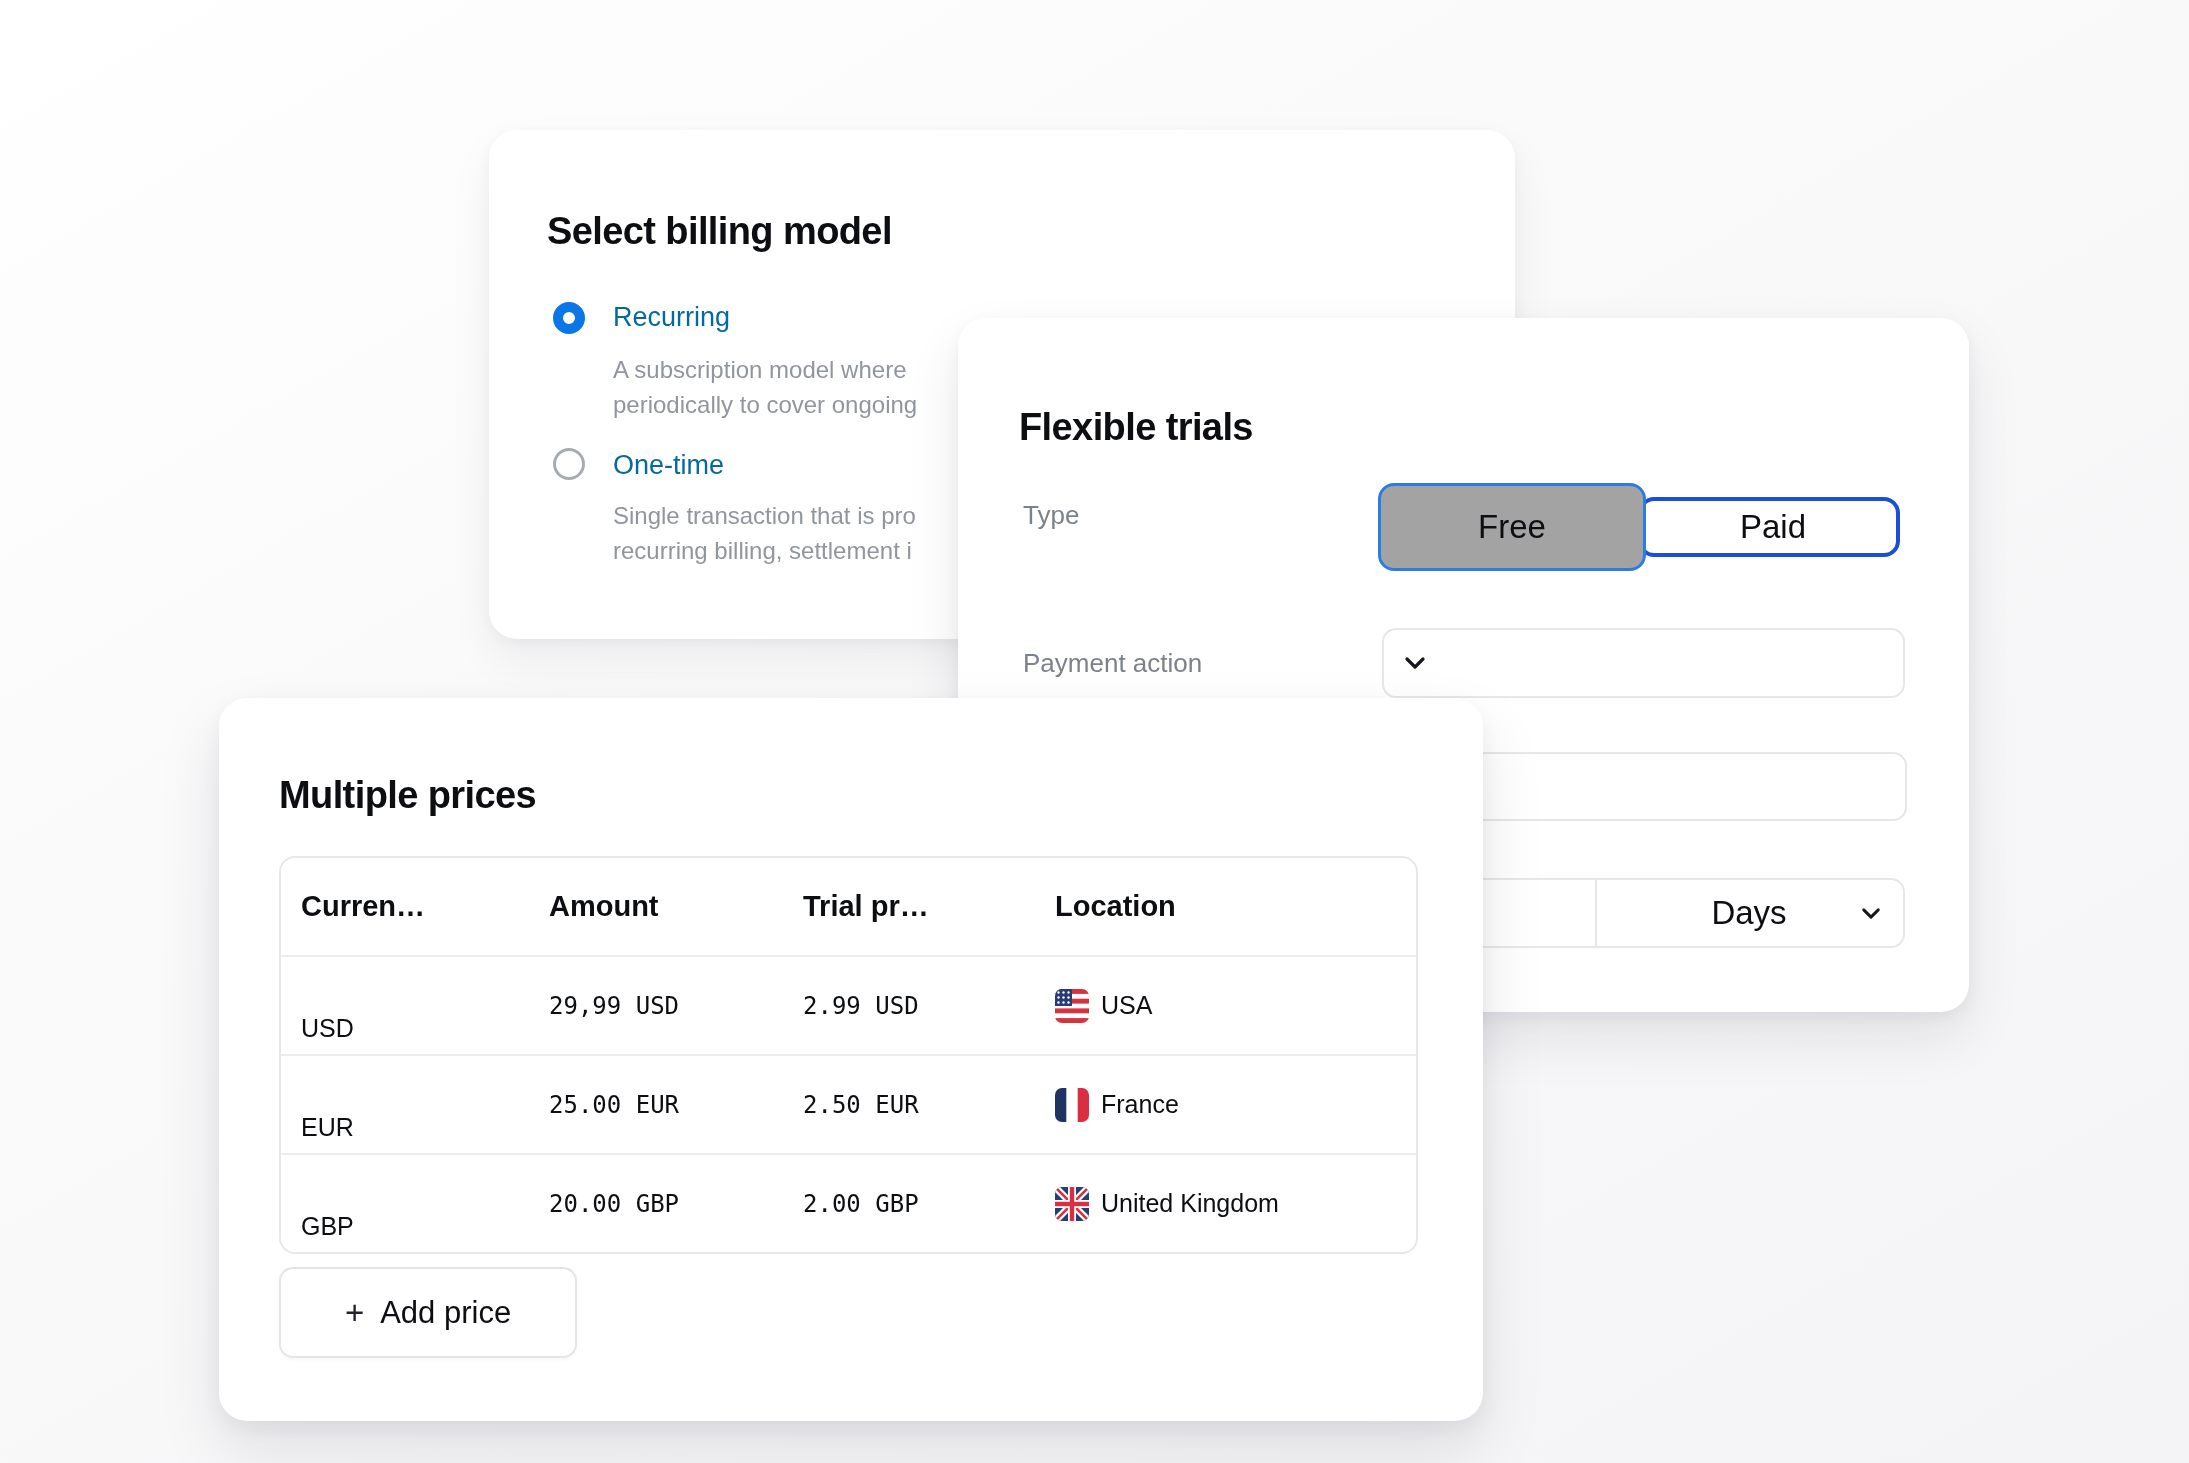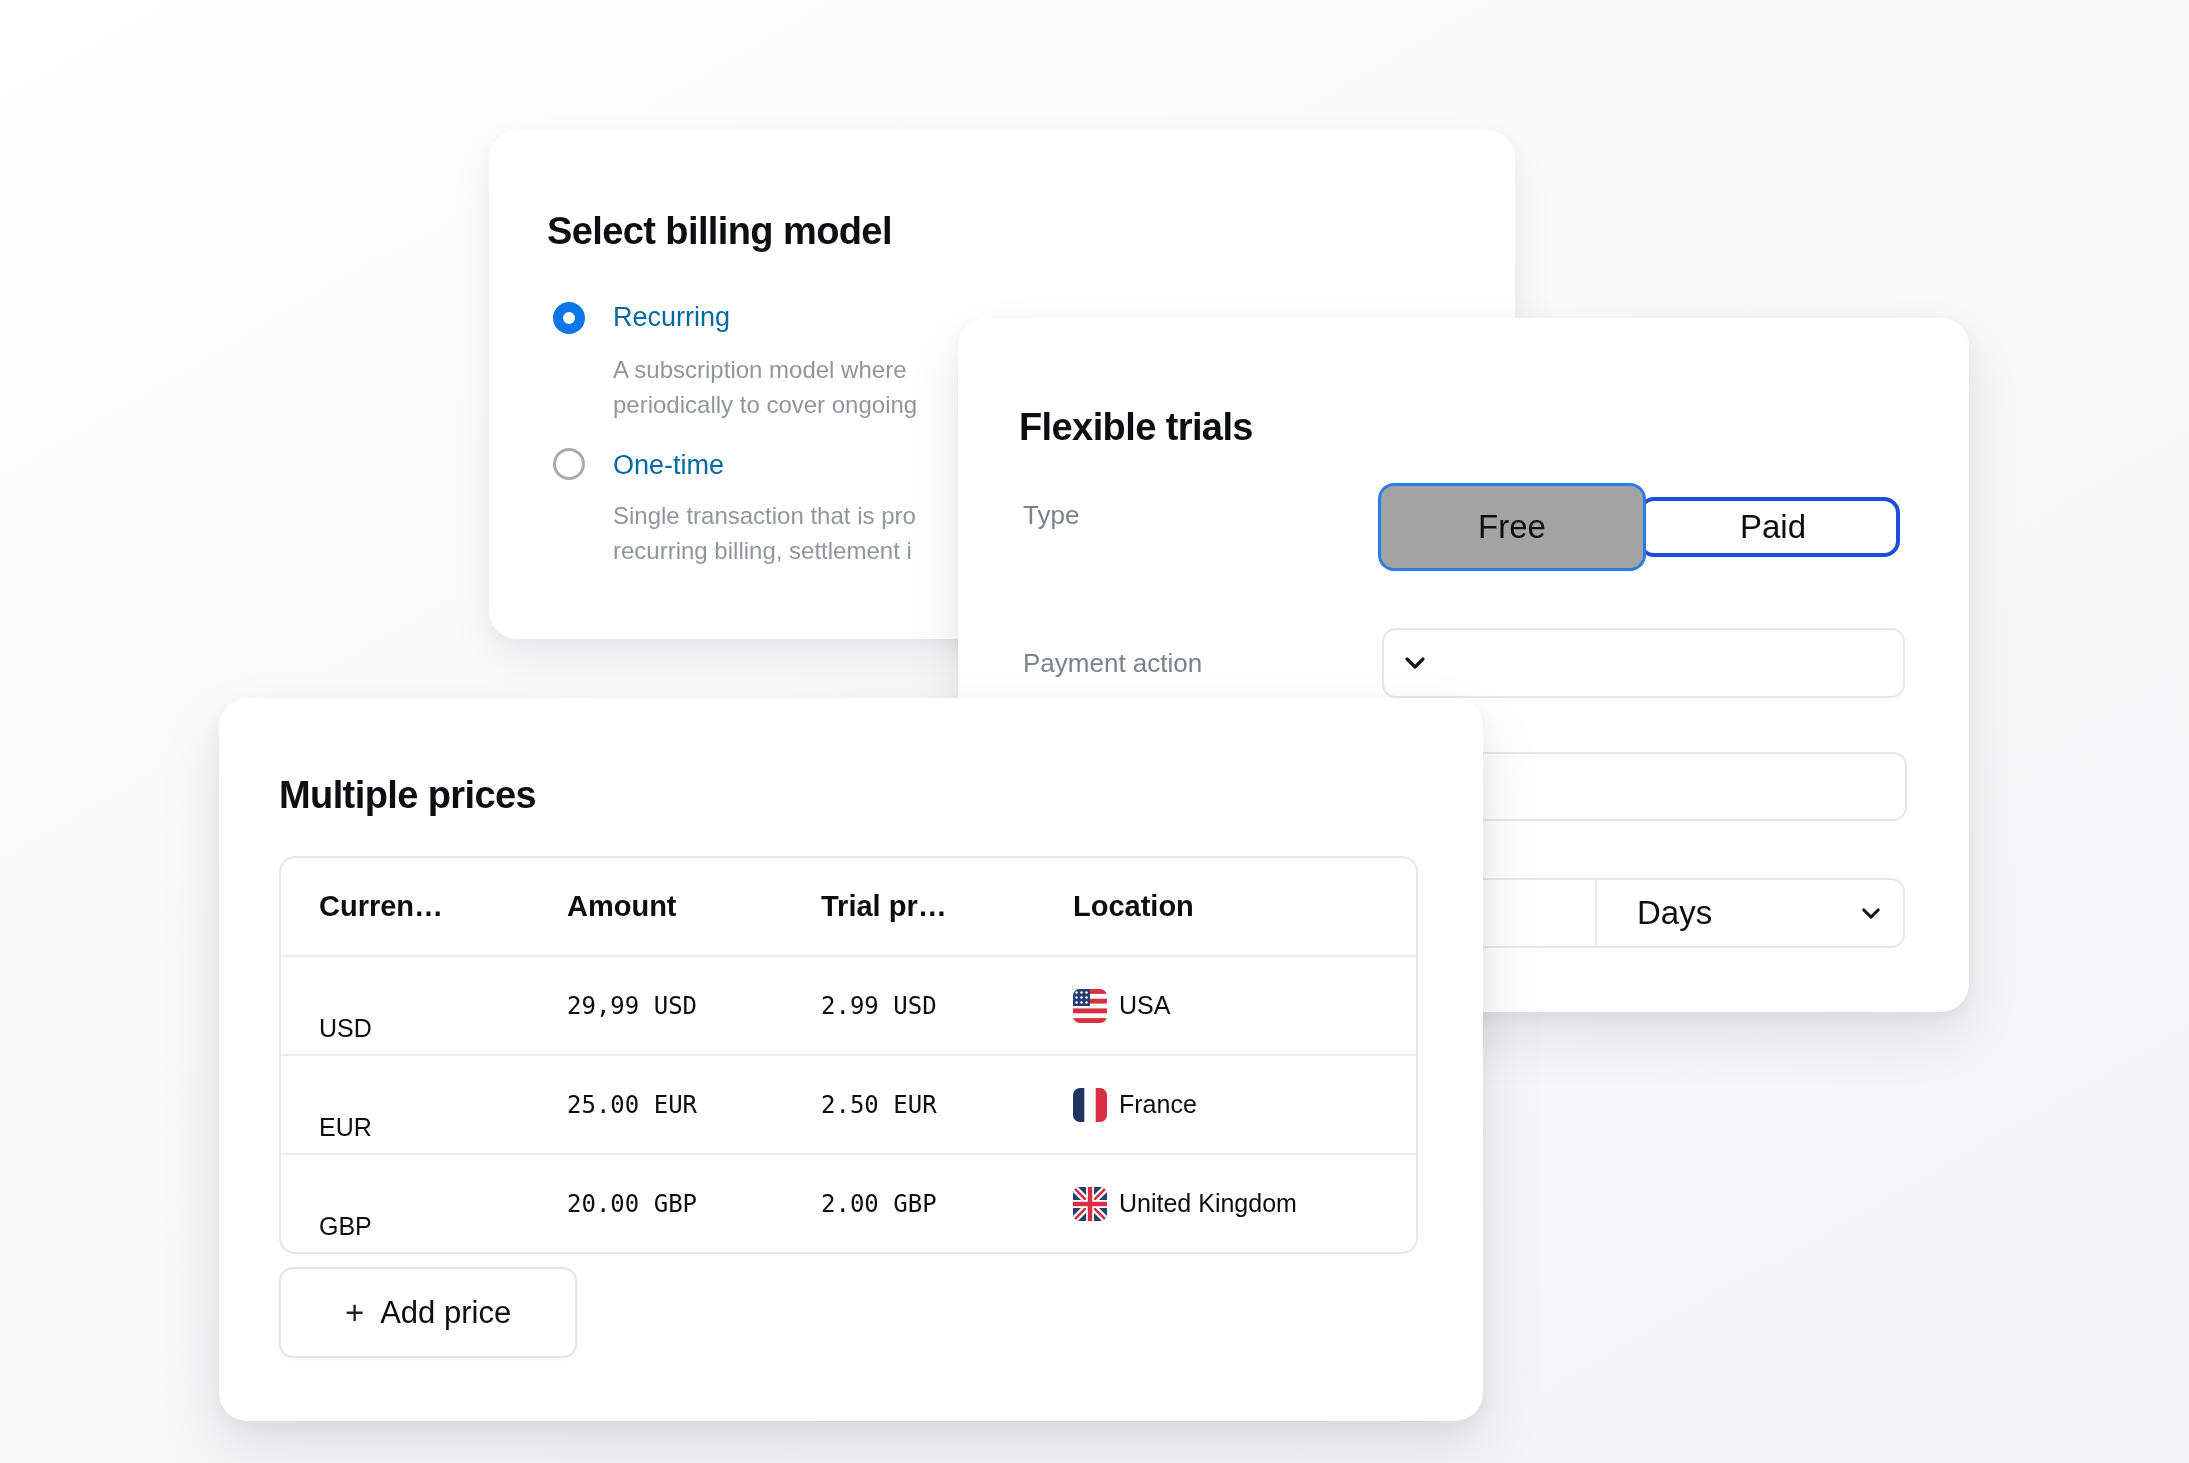--- a/index.html
+++ b/index.html
@@ -34,20 +34,21 @@
   #label-onetime{left:124px;top:320px;}
   .opt-desc{
     position:absolute;font-size:24px;line-height:35px;color:#91969e;white-space:nowrap;
   }
   #desc-recurring{left:124px;top:222px;}
   #desc-onetime{left:124px;top:368px;}
   
   #card-trials{
     left:958px;top:318px;width:1011px;height:694px;z-index:2;
     box-shadow:0 26px 55px rgba(20,24,40,.09),0 6px 16px rgba(20,24,40,.05);
+    text-align:center;
   }
   #card-trials .card-title{left:61px;top:56px;}
   .field-label{position:absolute;font-size:26px;color:#7b828b;}
   #label-type{left:65px;top:182px;}
   #label-payment-action{left:65px;top:330px;}
   #segmented{position:absolute;left:420px;top:165px;display:flex;align-items:center;}
   .seg-btn{
     box-sizing:border-box;display:flex;align-items:center;justify-content:center;
     font-size:33px;font-weight:500;color:#0c0e12;cursor:pointer;background:#fff;
   }
@@ -85,21 +86,21 @@
   }
   #card-prices .card-title{left:60px;top:44px;}
   #price-table{
     position:absolute;left:60px;top:158px;width:1139px;box-sizing:border-box;
     border:2px solid #e8e8eb;border-radius:16px;overflow:hidden;background:#fff;
   }
   .t-row{
     display:grid;grid-template-columns:248px 254px 252px 1fr;align-items:center;height:97px;
   }
   .t-row + .t-row{border-top:2px solid #ededf0;}
-  .t-cell{padding-left:38px;white-space:nowrap;overflow:hidden;}
+  .t-cell{padding-left:20px;white-space:nowrap;overflow:hidden;}
   .t-head .t-cell{font-size:29px;font-weight:700;color:#0c0e12;}
   .cell-currency{font-size:25px;color:#0c0e12;margin-top:46px;}
   .cell-mono{font-family:"DejaVu Sans Mono",monospace;font-size:24px;color:#0c0e12;}
   .cell-location{display:flex;align-items:center;gap:12px;font-size:25px;color:#0c0e12;}
   .flag{flex:0 0 auto;display:block;}
   #add-price-btn{
     position:absolute;left:60px;top:569px;width:298px;height:91px;box-sizing:border-box;
     border:2px solid #e5e5e8;border-radius:14px;background:#fff;display:flex;
     align-items:center;justify-content:center;gap:16px;cursor:pointer;
     box-shadow:0 2px 5px rgba(20,24,40,.03);

